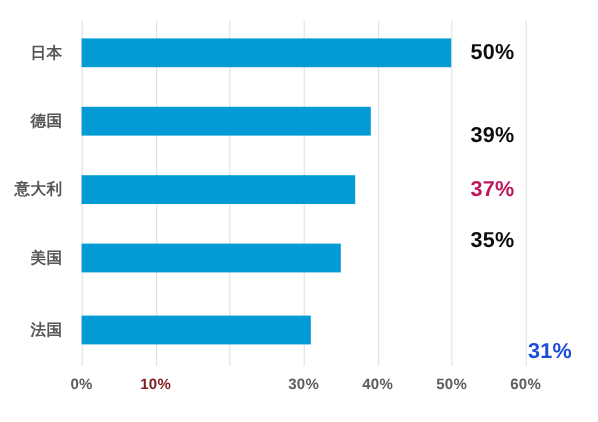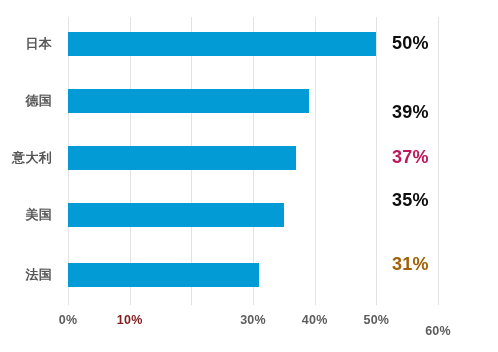--- a/index.html
+++ b/index.html
@@ -110,22 +110,22 @@
   <div class="cat-label" style="top: 32px; color: rgb(87, 87, 87);">日本</div>
   <div class="cat-label" style="top: 89px; color: rgb(87, 87, 87);">德国</div>
   <div class="cat-label" style="top: 146px; color: rgb(87, 87, 87);">意大利</div>
   <div class="cat-label" style="top: 203px; color: rgb(87, 87, 87);">美国</div>
   <div class="cat-label" style="top: 263px; color: rgb(87, 87, 87);">法国</div>
 
   <div class="val-label" style="top: 31px; color: rgb(13, 13, 13);">50%</div>
   <div class="val-label" style="top: 100px; color: rgb(13, 13, 13);">39%</div>
   <div class="val-label" style="top: 145px; color: #be185d;">37%</div>
   <div class="val-label" style="top: 188px; color: rgb(13, 13, 13);">35%</div>
-  <div class="val-label" style="top: 252px; color: #a16207;">31%</div>
+  <div class="val-label" style="top: 280px; color: #1d4ed8; margin-left: 48px;">31%</div>
 
   <div class="tick-label" style="left: 68px; color: rgb(93, 93, 93);">0%</div>
   <div class="tick-label" style="left: 129.667px; color: #7f1d1d;">10%</div>
   <div class="tick-label" style="left: 253px; color: rgb(93, 93, 93);">30%</div>
   <div class="tick-label" style="left: 314.667px; color: rgb(93, 93, 93); text-align: center;">40%</div>
   <div class="tick-label" style="left: 376.333px; color: rgb(93, 93, 93);">50%</div>
-  <div class="tick-label" style="left: 438px; color: rgb(93, 93, 93); margin-top: 11px;">60%</div>
+  <div class="tick-label" style="left: 438px; color: rgb(93, 93, 93);">60%</div>
 
 </div>
 
 </body></html>

